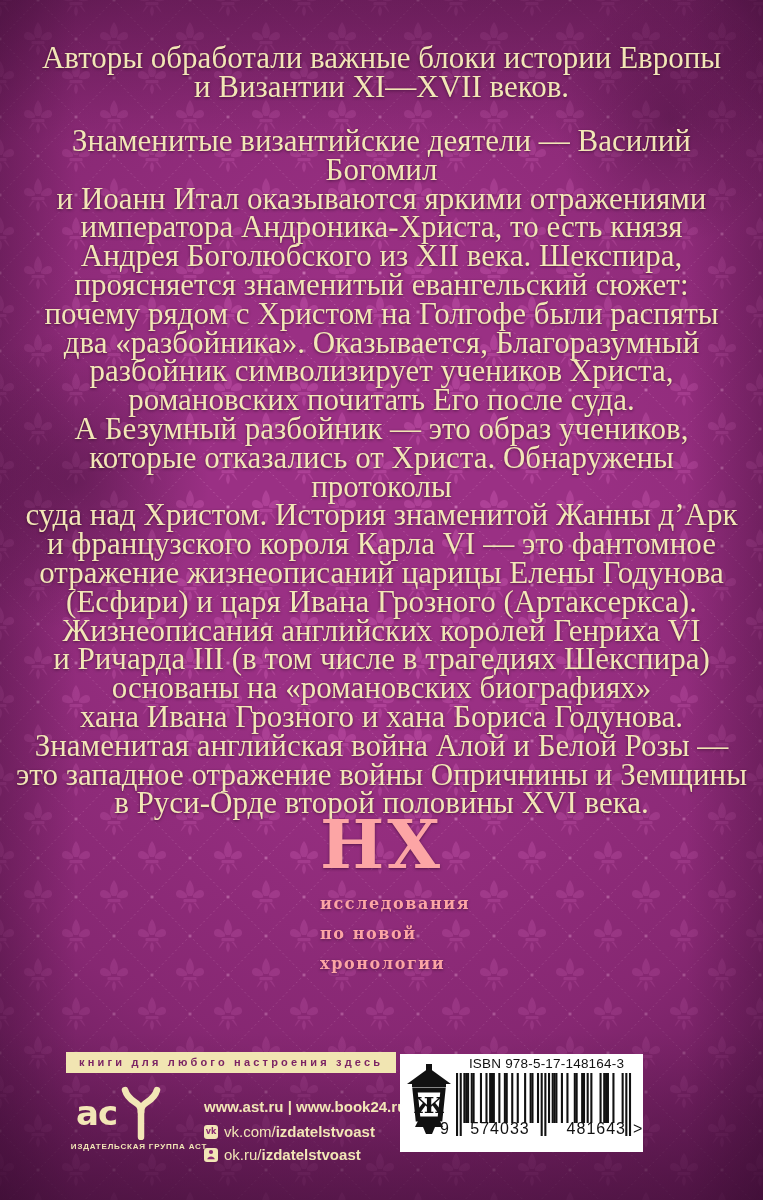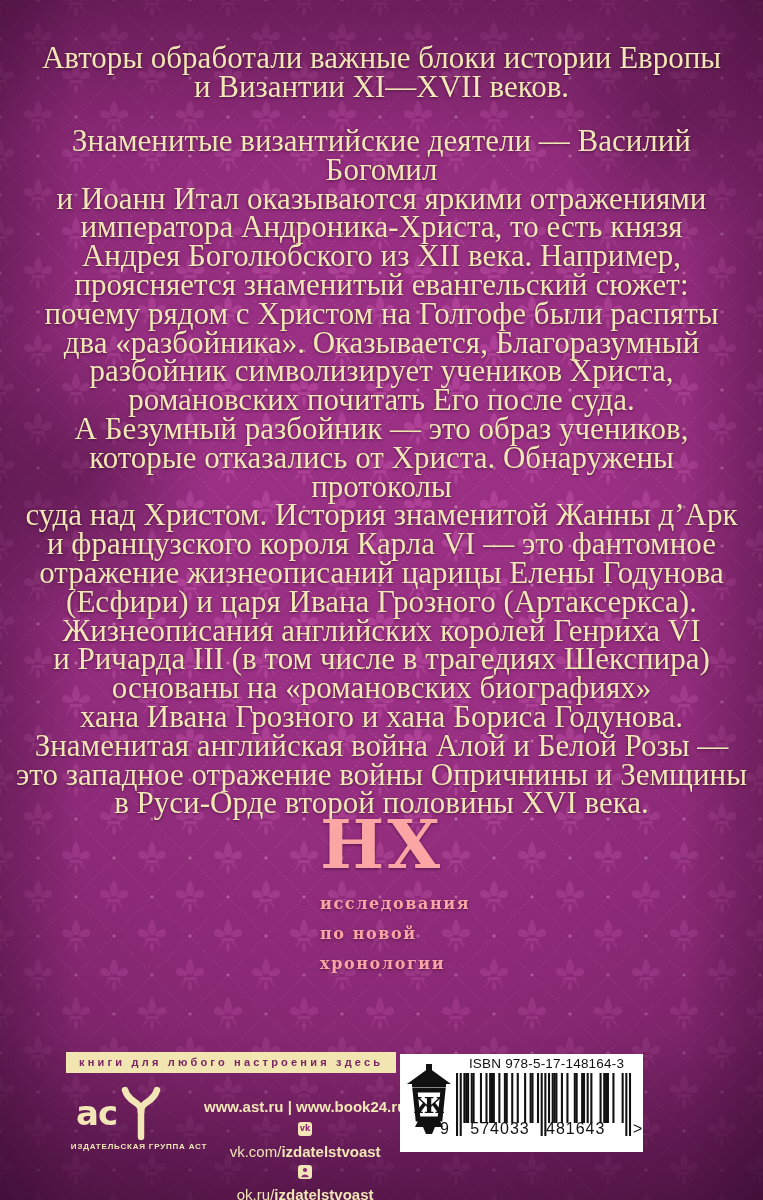--- a/index.html
+++ b/index.html
@@ -29,35 +29,35 @@
       font-family:"Liberation Sans",sans-serif;font-weight:700;font-size:11px;
       letter-spacing:3.2px;padding:4px 13px 5px 13px;white-space:nowrap;text-align:center;}
   .ast-logo{position:absolute;left:76px;top:1082px;display:flex;align-items:flex-end;color:#f2e6b6;}
   .ast-letters{font-family:"DejaVu Sans",sans-serif;font-weight:700;font-size:34px;
       line-height:1;letter-spacing:-1px;margin-bottom:10px;}
   .ast-caption{position:absolute;left:64px;top:1142px;width:150px;text-align:center;
       color:#f2e6b6;font-family:"Liberation Sans",sans-serif;font-weight:700;
       font-size:8px;letter-spacing:0.8px;white-space:nowrap;}
   .links{position:absolute;left:204px;top:1098px;color:#f2e6b6;
       font-family:"Liberation Sans",sans-serif;font-size:15px;}
-  .links .row{display:flex;align-items:center;gap:6px;margin-bottom:4px;line-height:19px;flex-direction:column;}
+  .links .row{display:flex;align-items:center;gap:6px;margin-bottom:4px;line-height:19px;}
   .links .sites{font-weight:700;margin-bottom:7px;}
   .links b{font-weight:700;}
   .sq-icon{width:14px;height:14px;border-radius:3px;background:#f2e6b6;color:#8a2a72;
       display:flex;align-items:center;justify-content:center;flex:0 0 14px;
       font-family:"DejaVu Sans",sans-serif;font-weight:700;font-size:8px;line-height:1;}
   .barcode-box{position:absolute;left:400px;top:1054px;width:243px;height:98px;
       background:#ffffff;color:#111111;}
   .isbn-label{position:absolute;left:52px;right:2px;top:2px;text-align:center;
       font-family:"Liberation Sans",sans-serif;font-size:13.5px;letter-spacing:0.2px;}
   .ean-svg{position:absolute;left:56px;top:19px;}
   .bdig{position:absolute;top:66px;font-family:"Liberation Sans",sans-serif;
       font-size:16px;letter-spacing:1px;}
   .lead{left:40px;} .grpL{left:60px;width:80px;text-align:center;}
-  .grpR{left:146px;width:80px;text-align:left;} .sfx{left:233px;}
+  .grpR{left:146px;width:80px;text-align:right;} .sfx{left:233px;}
   .lantern{position:absolute;left:6px;top:10px;}
 </style>
 </head>
 <body>
 
 <div class="page">
 
   <svg class="bg-svg" width="763" height="1200">
     <defs>
       <g id="fleur" fill="#bf4fa6" fill-opacity="0.55">
@@ -98,21 +98,21 @@
 
     <div class="annotation intro">
       <div>Авторы обработали важные блоки истории Европы</div>
       <div>и Византии XI—XVII веков.</div>
     </div>
 
     <div class="annotation body-text">
       <div>Знаменитые византийские деятели — Василий Богомил</div>
       <div>и Иоанн Итал оказываются яркими отражениями</div>
       <div>императора Андроника-Христа, то есть князя</div>
-      <div>Андрея Боголюбского из XII века. Например,</div>
+      <div>Андрея Боголюбского из XII века. Шекспира,</div>
       <div>проясняется знаменитый евангельский сюжет:</div>
       <div>почему рядом с Христом на Голгофе были распяты</div>
       <div>два «разбойника». Оказывается, Благоразумный</div>
       <div>разбойник символизирует учеников Христа,</div>
       <div>романовских почитать Его после суда.</div>
       <div>А Безумный разбойник — это образ учеников,</div>
       <div>которые отказались от Христа. Обнаружены протоколы</div>
       <div>суда над Христом. История знаменитой Жанны д’Арк</div>
       <div>и французского короля Карла VI — это фантомное</div>
       <div>отражение жизнеописаний царицы Елены Годунова</div>

